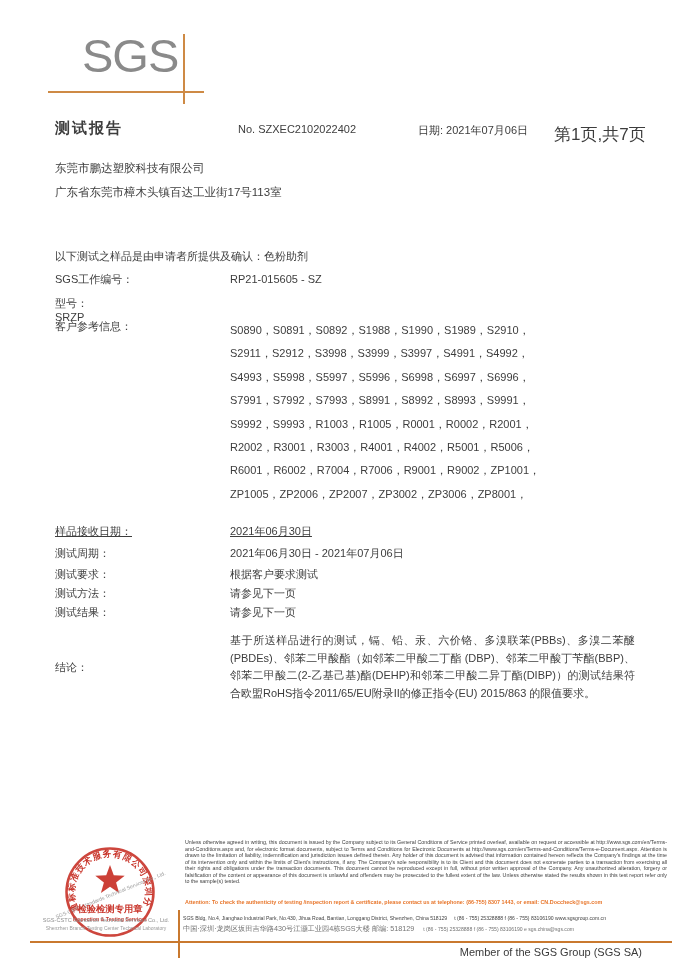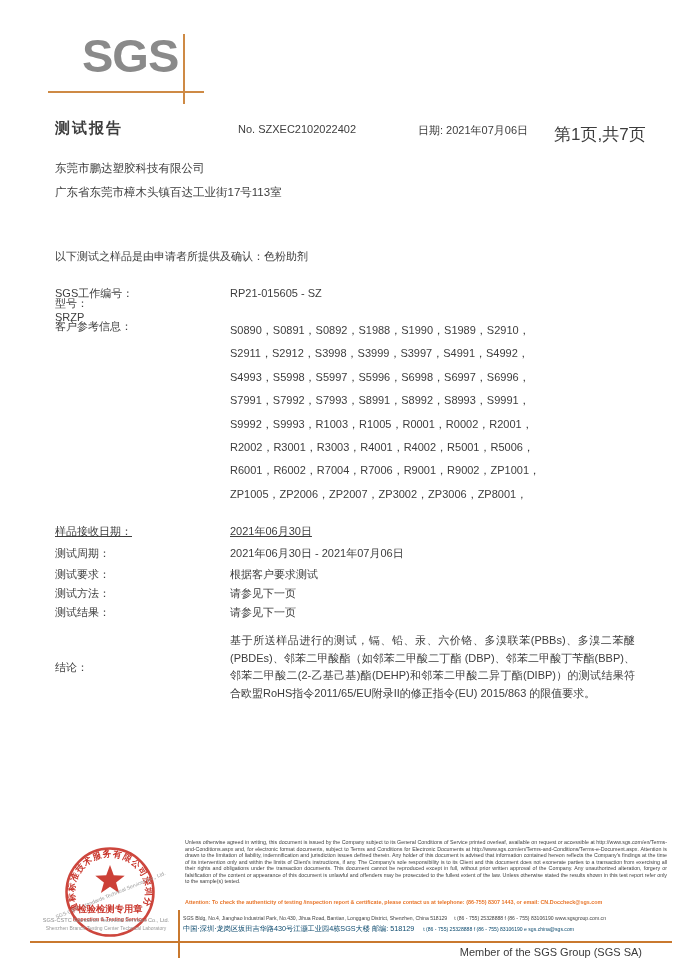--- a/index.html
+++ b/index.html
@@ -8,40 +8,40 @@
     width:677px;height:959px;
     margin:0 auto;
     background:#ffffff;
     font-family:"Liberation Sans","DejaVu Sans",sans-serif;
     color:#3d3d3d;
     overflow:hidden;
   }
   
   .logo-text{
     position:absolute;left:82px;top:32px;
-    font-size:47px;font-weight:700;color:#8a8a8a;
+    font-size:47px;font-weight:400;color:#8a8a8a;
     letter-spacing:-1px;line-height:1;
   }
   .logo-hline{position:absolute;left:48px;top:91px;width:156px;height:2px;background:#ce8a45;}
   .logo-vline{position:absolute;left:183px;top:34px;width:2px;height:70px;background:#ce8a45;}
 
   .doc-title{position:absolute;left:55px;top:119px;font-size:15px;font-weight:bold;letter-spacing:2px;}
   .report-no{position:absolute;left:238px;top:123px;font-size:11px;}
   .report-date{position:absolute;left:418px;top:123px;font-size:11px;}
   .page-info{position:absolute;left:554px;top:123px;font-size:17px;}
 
   .applicant-name{position:absolute;left:55px;top:161px;font-size:11.5px;}
   .applicant-address{position:absolute;left:55px;top:185px;font-size:11.5px;}
   .statement{position:absolute;left:55px;top:249px;font-size:11px;}
 
   
   .field-row{position:absolute;left:55px;right:42px;display:flex;font-size:11px;line-height:14px;}
   .field-row .lbl{width:175px;flex-shrink:0;}
   .field-row .val{flex:1;}
-  .row-job{top:272px;margin-top:14px;}
+  .row-job{top:272px;}
   .row-model{top:296px;flex-direction:column;}
   .row-ref{top:319px;}
   .row-ref .val div{line-height:23.4px;height:23.4px;}
   .row-received{top:524px;text-decoration:underline;}
   .row-period{top:546px;}
   .row-req{top:567px;}
   .row-method{top:586px;}
   .row-result{top:605px;}
   .row-conclusion{top:632px;align-items:center;}
   .row-conclusion .val{line-height:17.6px;text-align:justify;}
@@ -53,21 +53,21 @@
 
   .disclaimer{
     position:absolute;left:185px;top:839px;width:482px;
     font-size:5.3px;line-height:6.55px;text-align:justify;color:#3f3f3f;
   }
   .attention{
     position:absolute;left:185px;top:899px;width:482px;
     font-size:5.4px;line-height:6.6px;font-weight:bold;color:#e8762b;
   }
   .addr-row1{position:absolute;left:183px;top:915px;width:490px;font-size:5.1px;color:#3f3f3f;white-space:nowrap;display:flex;gap:7px;align-items:baseline;}
-  .addr-row2{position:absolute;left:183px;top:924px;width:490px;color:#0c4a6e;white-space:nowrap;display:flex;gap:9px;align-items:baseline;}
+  .addr-row2{position:absolute;left:183px;top:924px;width:490px;color:#737373;white-space:nowrap;display:flex;gap:9px;align-items:baseline;}
   .addr-cn{font-size:7.2px;}
   .addr-contact{font-size:5.1px;}
   .footer-vline{position:absolute;left:178px;top:910px;width:2px;height:48px;background:#c9792f;}
   .footer-hline{position:absolute;left:30px;top:941px;width:642px;height:2px;background:#c9792f;}
   .member-line{position:absolute;right:35px;top:946px;font-size:11px;color:#3a3a3a;}
 </style>
 </head>
 <body>
 
 <div class="page">

